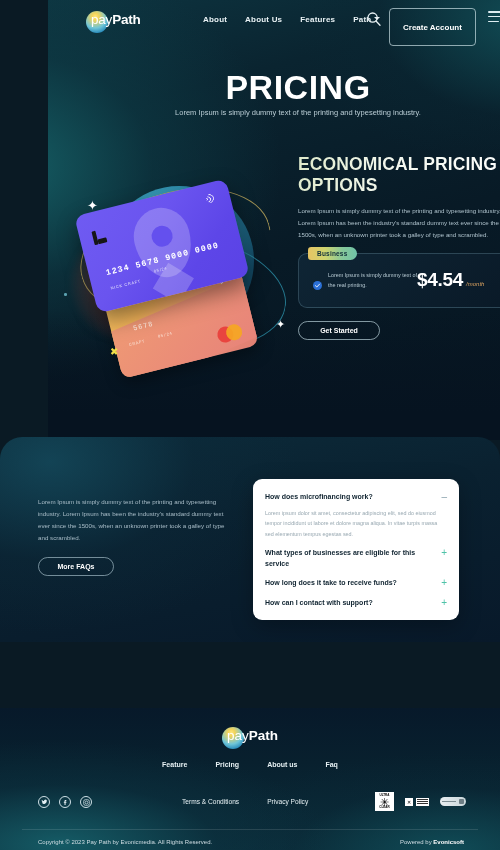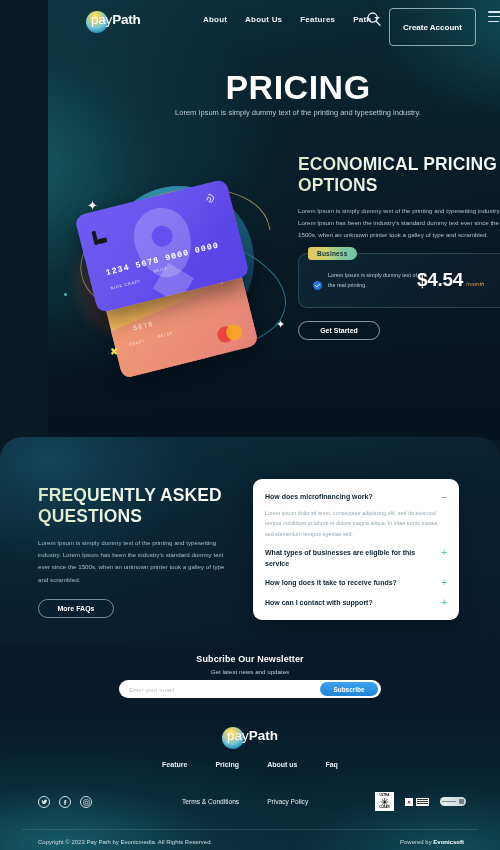--- a/index.html
+++ b/index.html
@@ -406,21 +406,20 @@
           <span class="per">/month</span>
         </div>
       </div>
 
       <div class="get-started">Get Started</div>
     </div>
   </section>
 
   <section class="faq-section">
     <div class="faq-left">
-      <h2 class="faq-title">FREQUENTLY ASKED QUESTIONS</h2>
       <p class="faq-body">Lorem Ipsum is simply dummy text of the printing and typesetting industry. Lorem Ipsum has been the industry's standard dummy text ever since the 1500s, when an unknown printer took a galley of type and scrambled.</p>
       <div class="more-faqs">More FAQs</div>
     </div>
 
     <div class="faq-panel">
       <div class="faq-item">
         <div class="faq-q-row">
           <div class="faq-q">How does microfinancing work?</div>
           <div class="faq-sign minus">–</div>
         </div>
@@ -440,28 +439,20 @@
       </div>
       <div class="faq-item">
         <div class="faq-q-row">
           <div class="faq-q">How can I contact with support?</div>
           <div class="faq-sign">+</div>
         </div>
       </div>
     </div>
   </section>
 
-  <section class="news">
-    <div class="news-title">Subcribe Our Newsletter</div>
-    <div class="news-sub">Get latest news and updates</div>
-    <div class="news-form">
-      <input class="news-input" type="text" placeholder="Enter your email" style="">
-      <div class="news-sub-btn">Subscribe</div>
-    </div>
-  </section>
 
   <footer class="footer">
     <div class="f-logo-wrap">
       <span class="f-logo-circle"></span>
       <span class="f-logo-text"><span>pay</span><b>Path</b></span>
     </div>
 
     <div class="f-nav">
       <a href="#">Feature</a>
       <a href="#">Pricing</a>

